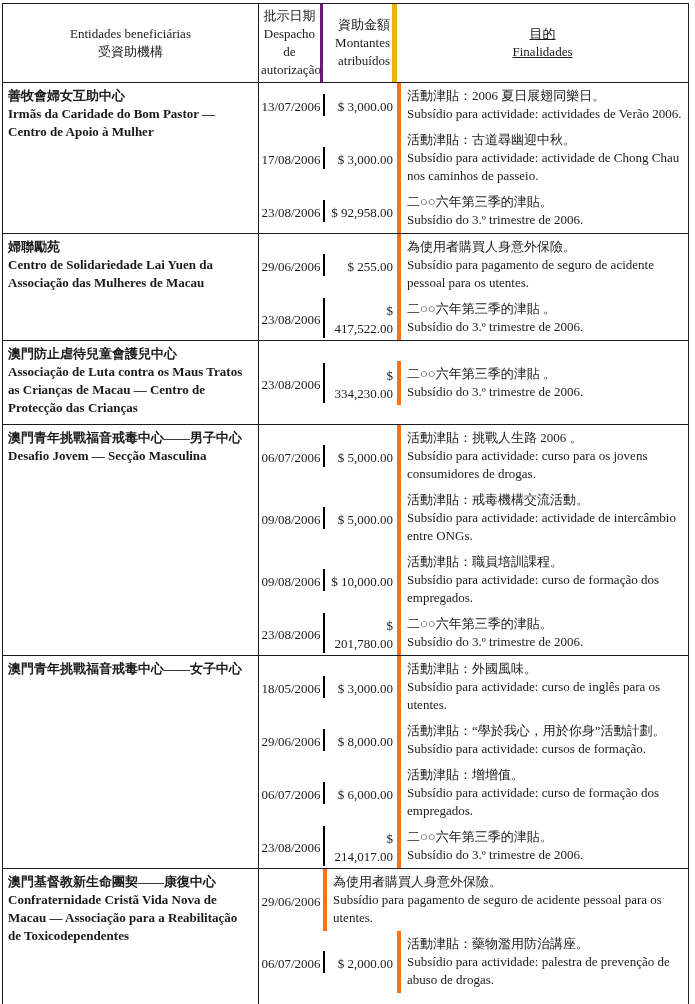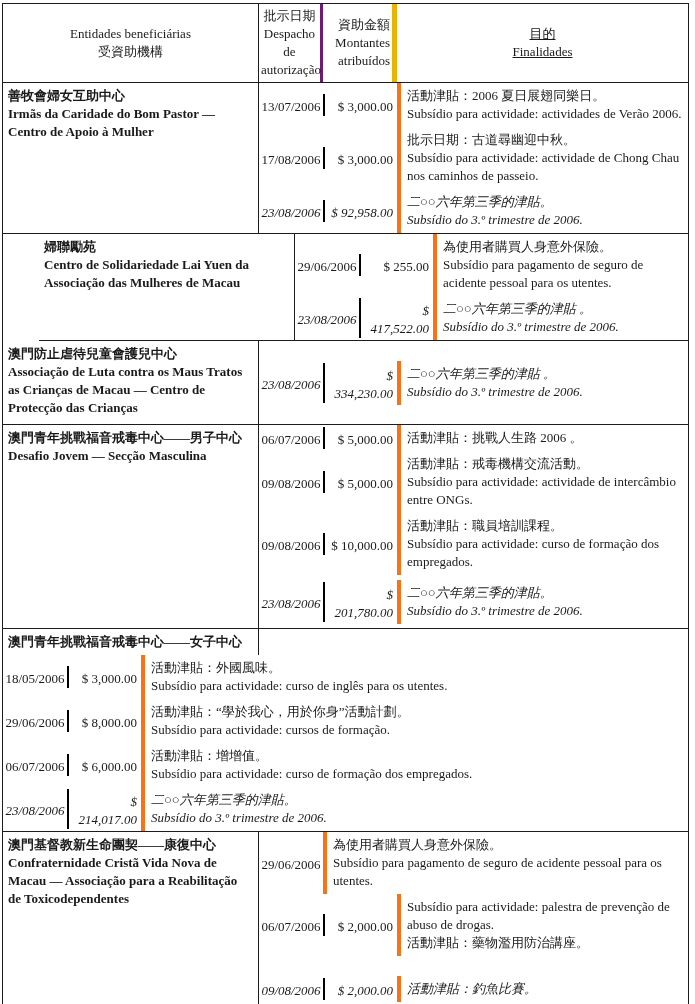--- a/index.html
+++ b/index.html
@@ -50,21 +50,21 @@
 
   .entity-cell {
     width: 256px;
     border-right: 1px solid #1c1c1c;
     padding: 4px 6px 4px 5px;
     font-weight: bold;
   }
 
   .entries { flex: 1; display: flex; flex-direction: column; }
   .entry { display: flex; align-items: center; }
-  .entry:last-child { flex: 1; font-style: italic; }
+  .entry:last-child { flex: 1; }
 
   .date-cell {
     width: 64px;
     padding-top: 4px;
     text-align: center;
     flex-shrink: 0;
   }
   .amount-cell {
     width: 74px;
     border-left: 2px solid #000000;
@@ -73,24 +73,24 @@
     flex-shrink: 0;
   }
   .purpose-cell {
     flex: 1;
     border-left: 4px solid #f97316;
     padding: 4px 2px 4px 6px;
   }
 
   
   .block[data-idx="0"] { min-height: 127px; }
-  .block[data-idx="1"] { min-height: 94px; margin-left: 36px;  }
+  .block[data-idx="1"] { min-height: 94px;  }
   .block[data-idx="2"] { min-height: 84px;  }
   .block[data-idx="3"] { min-height: 204px; }
-  .block[data-idx="4"] { min-height: 163px; flex-direction: column; }
+  .block[data-idx="4"] { min-height: 163px; }
   .block[data-idx="5"] { min-height: 190px; }
 </style>
 </head>
 <body>
 
 <div class="gazette-table">
 
   <div class="header-row">
     <div class="hcell c1">
       <div>Entidades beneficiárias</div>
@@ -125,21 +125,21 @@
     <div class="purpose-cell">
               <div>活動津貼：2006 夏日展翅同樂日。</div>
               <div>Subsídio para actividade: actividades de Verão 2006.</div>
             </div>
   </div>
 
   <div class="entry">
     <div class="date-cell">17/08/2006</div>
     <div class="amount-cell">$ 3,000.00</div>
     <div class="purpose-cell">
-              <div>批示日期：古道尋幽迎中秋。</div>
+              <div>活動津貼：古道尋幽迎中秋。</div>
               <div>Subsídio para actividade: actividade de Chong Chau nos caminhos de passeio.</div>
             </div>
   </div>
 
   <div class="entry">
     <div class="date-cell">23/08/2006</div>
     <div class="amount-cell">$ 92,958.00</div>
     <div class="purpose-cell">
               <div>二○○六年第三季的津貼。</div>
               <div>Subsídio do 3.º trimestre de 2006.</div>
@@ -195,20 +195,21 @@
     <div class="entity-cell">
       <div class="zh">澳門青年挑戰福音戒毒中心——男子中心</div>
       <div class="pt">Desafio Jovem — Secção Masculina</div>
     </div>
     <div class="entries">
   <div class="entry">
     <div class="date-cell">06/07/2006</div>
     <div class="amount-cell">$ 5,000.00</div>
     <div class="purpose-cell">
               <div>活動津貼：挑戰人生路 2006 。</div>
+              <div>Subsídio para actividade: curso para os jovens consumidores de drogas.</div>
             </div>
   </div>
 
   <div class="entry">
     <div class="date-cell">09/08/2006</div>
     <div class="amount-cell">$ 5,000.00</div>
     <div class="purpose-cell">
               <div>活動津貼：戒毒機構交流活動。</div>
               <div>Subsídio para actividade: actividade de intercâmbio entre ONGs.</div>
             </div>
@@ -288,22 +289,22 @@
     <div class="purpose-cell">
               <div>為使用者購買人身意外保險。</div>
               <div>Subsídio para pagamento de seguro de acidente pessoal para os utentes.</div>
             </div>
   </div>
 
   <div class="entry">
     <div class="date-cell">06/07/2006</div>
     <div class="amount-cell">$ 2,000.00</div>
     <div class="purpose-cell">
+              <div>活動津貼：藥物濫用防治講座。</div>
               <div>Subsídio para actividade: palestra de prevenção de abuso de drogas.</div>
-              <div>活動津貼：藥物濫用防治講座。</div>
             </div>
   </div>
 
   <div class="entry">
     <div class="date-cell">09/08/2006</div>
     <div class="amount-cell">$ 2,000.00</div>
     <div class="purpose-cell">
               <div>活動津貼：釣魚比賽。</div>
             </div>
   </div>

